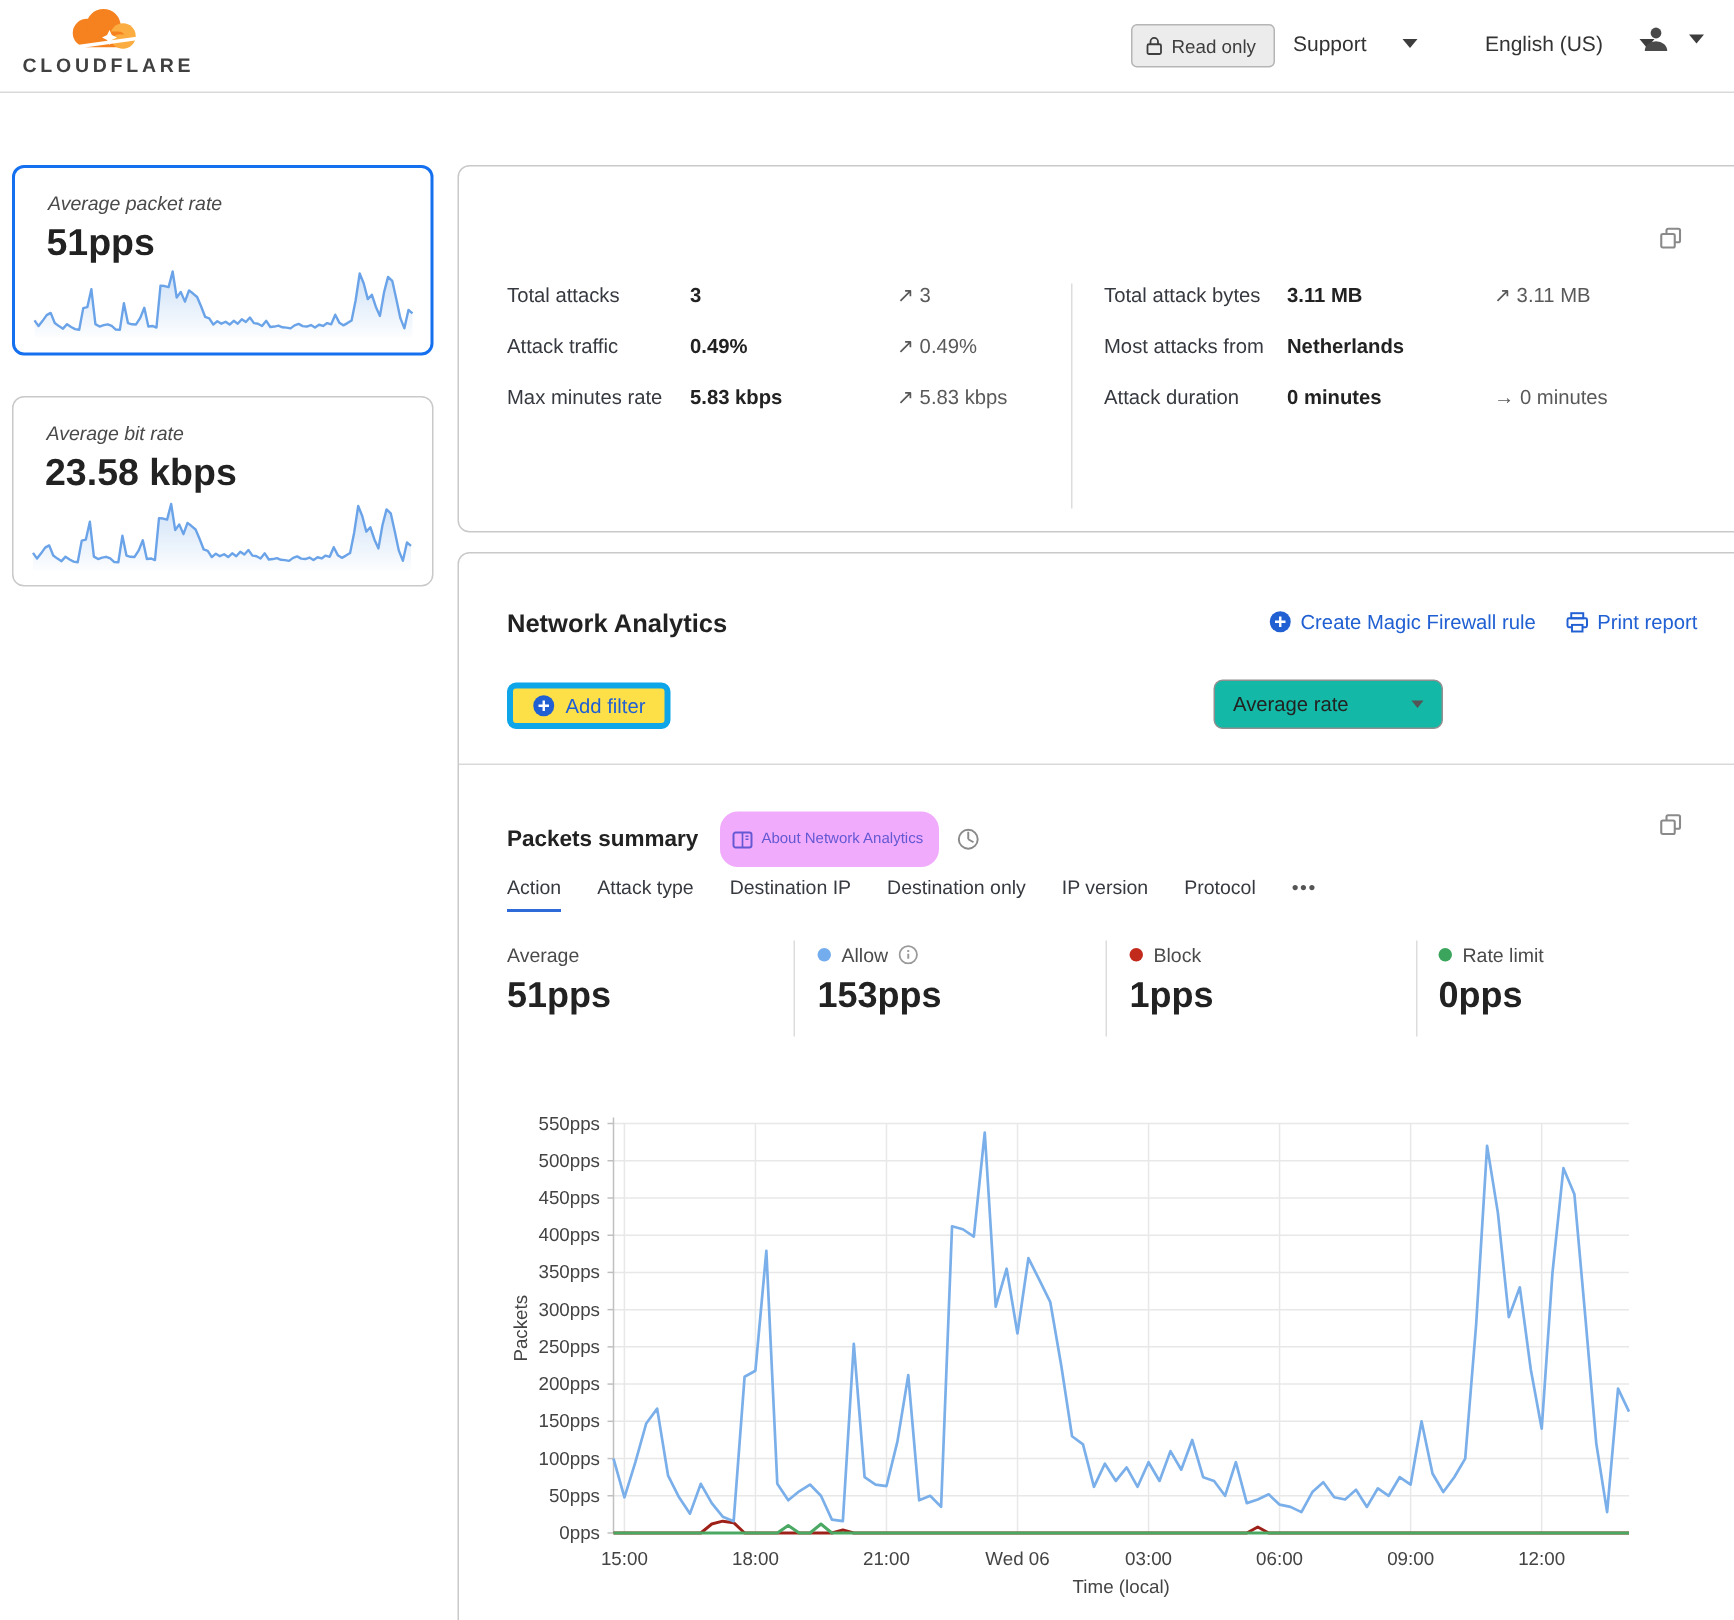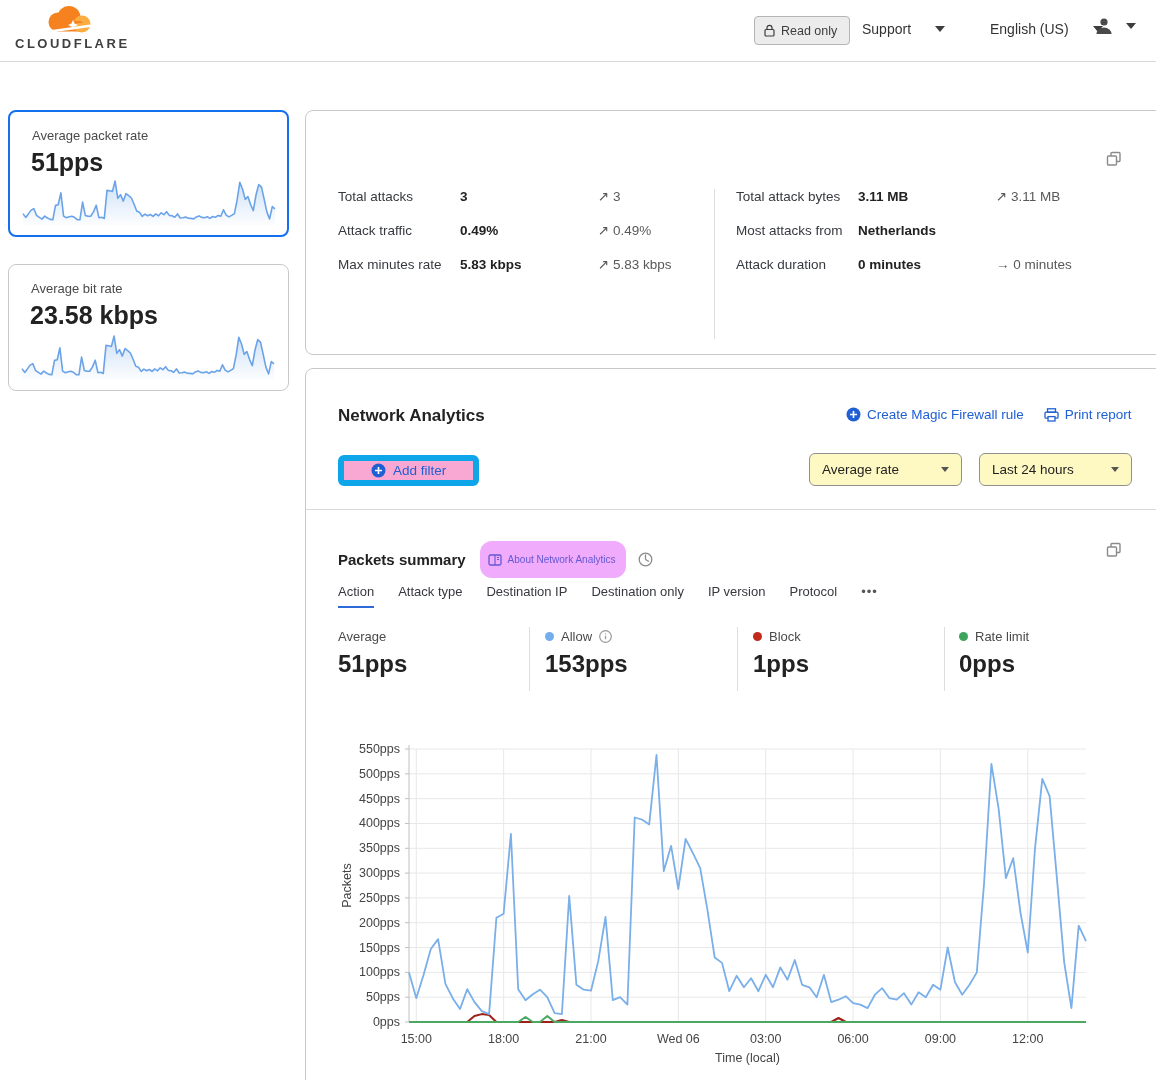--- a/index.html
+++ b/index.html
@@ -13,40 +13,40 @@
   .logo-word { position:absolute; left:1px; top:32px; width:110px; text-align:center; font-size:13px; font-weight:bold; letter-spacing:2.5px; color:#404041; }
   .readonly-badge { position:absolute; left:754px; top:16px; height:29px; padding:0 12px 0 9px; display:flex; align-items:center; gap:6px; background:#ececec; border:1px solid #b5b5b5; border-radius:4px; font-size:12.5px; color:#3d3d3d; }
   .top-menu { position:absolute; top:21px; font-size:14px; color:#333; display:flex; align-items:center; gap:24px; cursor:pointer; }
   .caret { width:0; height:0; border-left:5px solid transparent; border-right:5px solid transparent; border-top:6px solid #3d3d3d; display:inline-block; }
   .avatar-wrap { position:absolute; left:1094px; top:16px; display:flex; align-items:center; gap:12px; cursor:pointer; }
 
   
   .card { position:absolute; background:#fff; border:1px solid #c9c9c9; border-radius:8px; }
   .metric-card { left:8px; width:281px; height:127px; cursor:pointer; }
   .metric-card.selected { border:2px solid #1570ef; }
-  .metric-label { position:absolute; left:22px; top:16px; font-size:13px; color:#4a4a4a; }
+  .metric-label { position:absolute; left:22px; top:16px; font-size:13px; color:#4a4a4a;font-style:italic; }
   .metric-value { position:absolute; left:21px; top:36px; font-size:25px; font-weight:bold; color:#222; }
   .metric-spark { position:absolute; left:11px; bottom:8px; }
 
   .summary-card { left:305px; top:110px; width:864px; height:245px; }
   .summary-title { position:absolute; left:32px; top:38px; font-size:15px; font-weight:bold; color:#222; width:740px; }
   .copy-icon { position:absolute; cursor:pointer; }
   .stats-grid { position:absolute; display:grid; grid-template-columns:122px 138px 1fr; column-gap:0; row-gap:13px; font-size:13.5px; align-items:start; }
   .stats-grid .lbl { color:#36393f; line-height:1.55; }
   .stats-grid .val { font-weight:bold; color:#222; line-height:1.55; }
   .stats-grid .trend { color:#595959; line-height:1.55; }
   .vdivider { position:absolute; width:1px; background:#ddd; }
 
   
   .analytics-card { left:305px; top:368px; width:864px; height:740px; border-radius:8px 8px 0 0; }
   .section-title { position:absolute; font-weight:bold; color:#222; }
   .blue-link { display:flex; align-items:center; gap:6px; color:#2160d3; font-size:13.5px; cursor:pointer; white-space:nowrap; }
   .links-row { position:absolute; left:540px; top:38px; display:flex; gap:20px; }
-  .add-filter-btn { position:absolute; left:32px; top:86px; height:31px; padding:0 27px; display:flex; align-items:center; gap:7px; background:#f9a8d4; border:6px solid #0ea5e9; border-radius:6px; color:#2160d3; font-size:13.5px; cursor:pointer; }
-  .select-box { position:absolute; top:84px; width:153px; height:33px; border:1px solid #909090; border-radius:6px; background:#fef9c3; display:flex; align-items:center; justify-content:space-between; padding:0 12px; font-size:13.5px; color:#222; cursor:pointer; }
+  .add-filter-btn { position:absolute; left:32px; top:86px; height:31px; padding:0 13px; display:flex; align-items:center; gap:7px; background:#fde047; border:4px solid #0ea5e9; border-radius:6px; color:#2160d3; font-size:13.5px; cursor:pointer; }
+  .select-box { position:absolute; top:84px; width:153px; height:33px; border:1px solid #909090; border-radius:6px; background:#14b8a6; display:flex; align-items:center; justify-content:space-between; padding:0 12px; font-size:13.5px; color:#222; cursor:pointer; }
   .select-box .caret { border-top-color:#555; border-left-width:4.5px; border-right-width:4.5px; border-top-width:5.5px; }
   .hdivider { position:absolute; left:0; width:864px; height:1px; background:#d9d9d9; }
 
   .pill { position:absolute; left:135px; top:-3px; height:37px; display:flex; align-items:center; gap:6px; background:#f0abfc; border-radius:12px; padding:0 11px 0 8px; color:#6458d3; font-size:10px; cursor:pointer; white-space:nowrap; }
   .tabs { position:absolute; left:32px; top:215px; display:flex; gap:24px; font-size:13px; color:#36393f; }
   .tab { cursor:pointer; padding-bottom:7px; }
   .tab.active { border-bottom:2px solid #2f6bd8; }
   .tab-more { cursor:pointer; letter-spacing:1px; color:#555; }
 
   .pstat { position:absolute; top:260px; }
@@ -193,24 +193,20 @@
     <button class="add-filter-btn">
       <svg width="15" height="15" viewBox="0 0 15 15">
         <circle cx="7.5" cy="7.5" r="7" fill="#2160d3"></circle>
         <path d="M7.5 4 v7 M4 7.5 h7" stroke="#fff" stroke-width="1.6"></path>
       </svg>
       <span>Add filter</span>
     </button>
 
     <div class="select-box" style="left:503px;">
       <span>Average rate</span>
-      <span class="caret"></span>
-    </div>
-    <div class="select-box" style="left:673px;">
-      <span>Last 24 hours</span>
       <span class="caret"></span>
     </div>
 
     <div class="hdivider" style="top:140px;"></div>
 
     <div style="position:absolute; left:32px; top:172px; display:flex; align-items:center;">
       <span class="section-title" style="position:static; font-size:15px;">Packets summary</span>
       <div class="pill" style="position:static; margin-left:14px;">
         <svg width="14" height="12" viewBox="0 0 14 12">
           <rect x="1" y="1" width="12" height="10" rx="1.5" fill="none" stroke="#6458d3" stroke-width="1.3"></rect>

